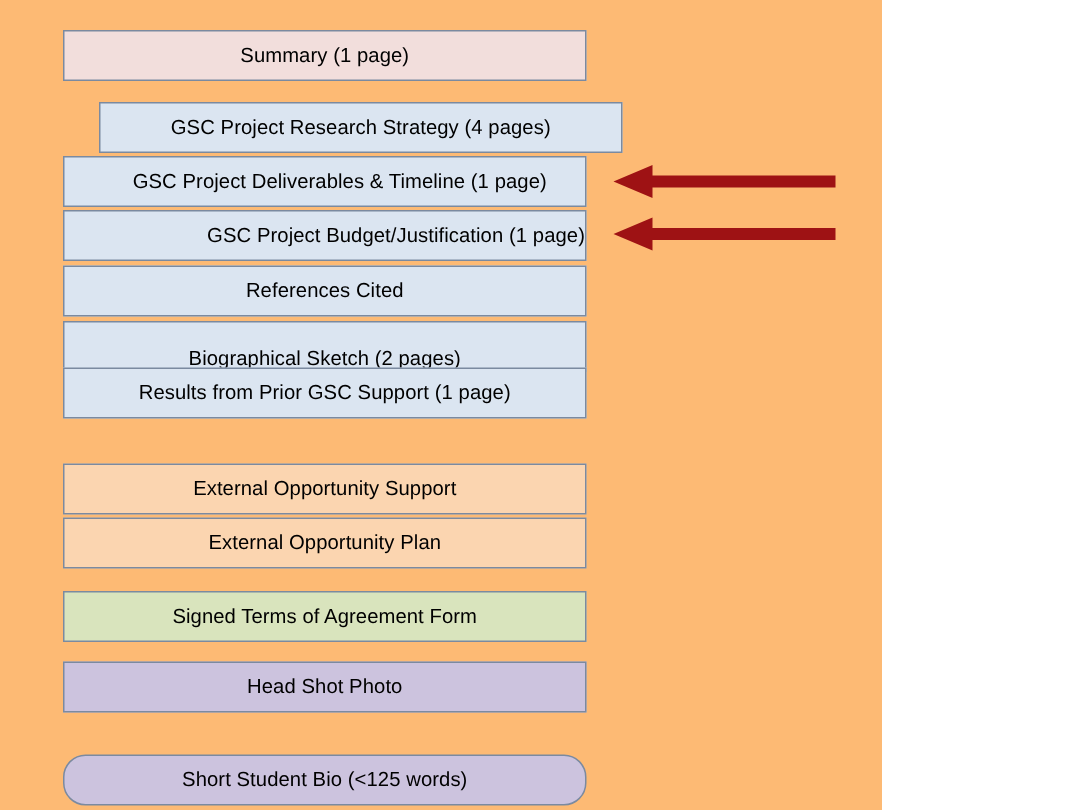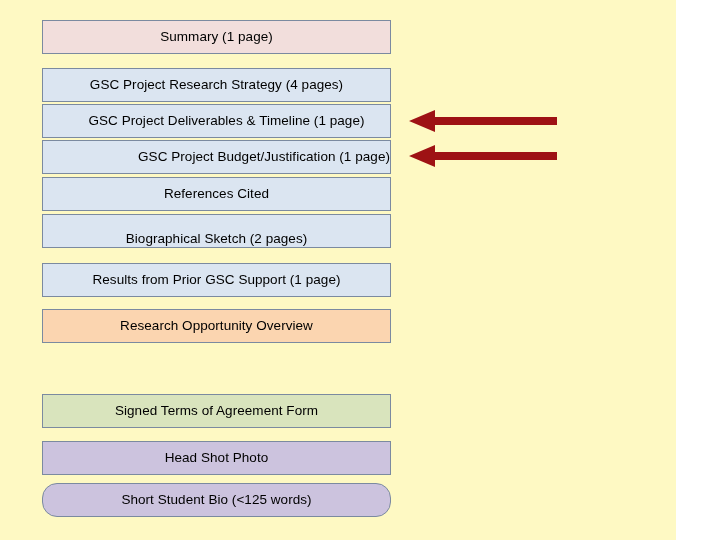--- a/index.html
+++ b/index.html
@@ -10,23 +10,23 @@
   body {
     width: 720px;
     height: 540px;
     background: #ffffff;
     font-family: "Liberation Sans", "DejaVu Sans", sans-serif;
     overflow: hidden;
   }
 
   #canvas {
     position: relative;
-    width: 676px;
+    width: 588px;
     height: 540px;
-    background: #fef9c3;
+    background: #fdba74;
   }
 
   
   .doc-box {
     position: absolute;
     left: 42px;
     width: 349px;
     height: 34px;
     box-sizing: border-box;
     border: 1px solid #7b8aa0;
@@ -63,58 +63,61 @@
 </style>
 </head>
 <body>
 
 <div id="canvas">
 
   <div class="doc-box fill-pink" style="top:20px;">
     <span>Summary (1 page)</span>
   </div>
 
-  <div class="doc-box fill-blue" style="top:68px;">
+  <div class="doc-box fill-blue" style="top:68px;margin-left:24px;">
     <span>GSC Project Research Strategy (4 pages)</span>
   </div>
 
   <div class="doc-box fill-blue" style="top:104px;padding-left:20px;">
     <span>GSC Project Deliverables &amp; Timeline (1 page)</span>
   </div>
 
   <div class="doc-box fill-blue" style="top:140px;justify-content:flex-end;">
     <span>GSC Project Budget/Justification (1 page)</span>
   </div>
 
   <div class="doc-box fill-blue" style="top:177px;">
     <span>References Cited</span>
   </div>
 
   <div class="doc-box fill-blue" style="top:214px;align-items:flex-end;">
     <span>Biographical Sketch (2 pages)</span>
   </div>
 
-  <div class="doc-box fill-blue" style="top:263px;">
+  <div class="doc-box fill-blue" style="top:245px;">
     <span>Results from Prior GSC Support (1 page)</span>
   </div>
 
   <div class="doc-box fill-orange" style="top:309px;">
-    <span>Research Opportunity Overview</span>
+    <span>External Opportunity Support</span>
   </div>
 
+  <div class="doc-box fill-orange" style="top:345px;">
+    <span>External Opportunity Plan</span>
+  </div>
 
   <div class="doc-box fill-green" style="top:394px;">
     <span>Signed Terms of Agreement Form</span>
   </div>
 
   <div class="doc-box fill-purple" style="top:441px;">
     <span>Head Shot Photo</span>
   </div>
 
-  <div class="doc-box fill-purple" style="top:483px;border-radius:15px;">
+  <div class="doc-box fill-purple" style="top:503px;border-radius:15px;">
     <span>Short Student Bio (&lt;125 words)</span>
   </div>
 
   <div class="arrow" style="left:409px; top:108px;">
     <svg viewBox="0 0 148 26" preserveAspectRatio="none" aria-hidden="true">
       <polygon points="0,13 26,2 26,9 148,9 148,17 26,17 26,24" fill="#9e1214"></polygon>
     </svg>
   </div>
 
   <div class="arrow" style="left:409px; top:143px;">

